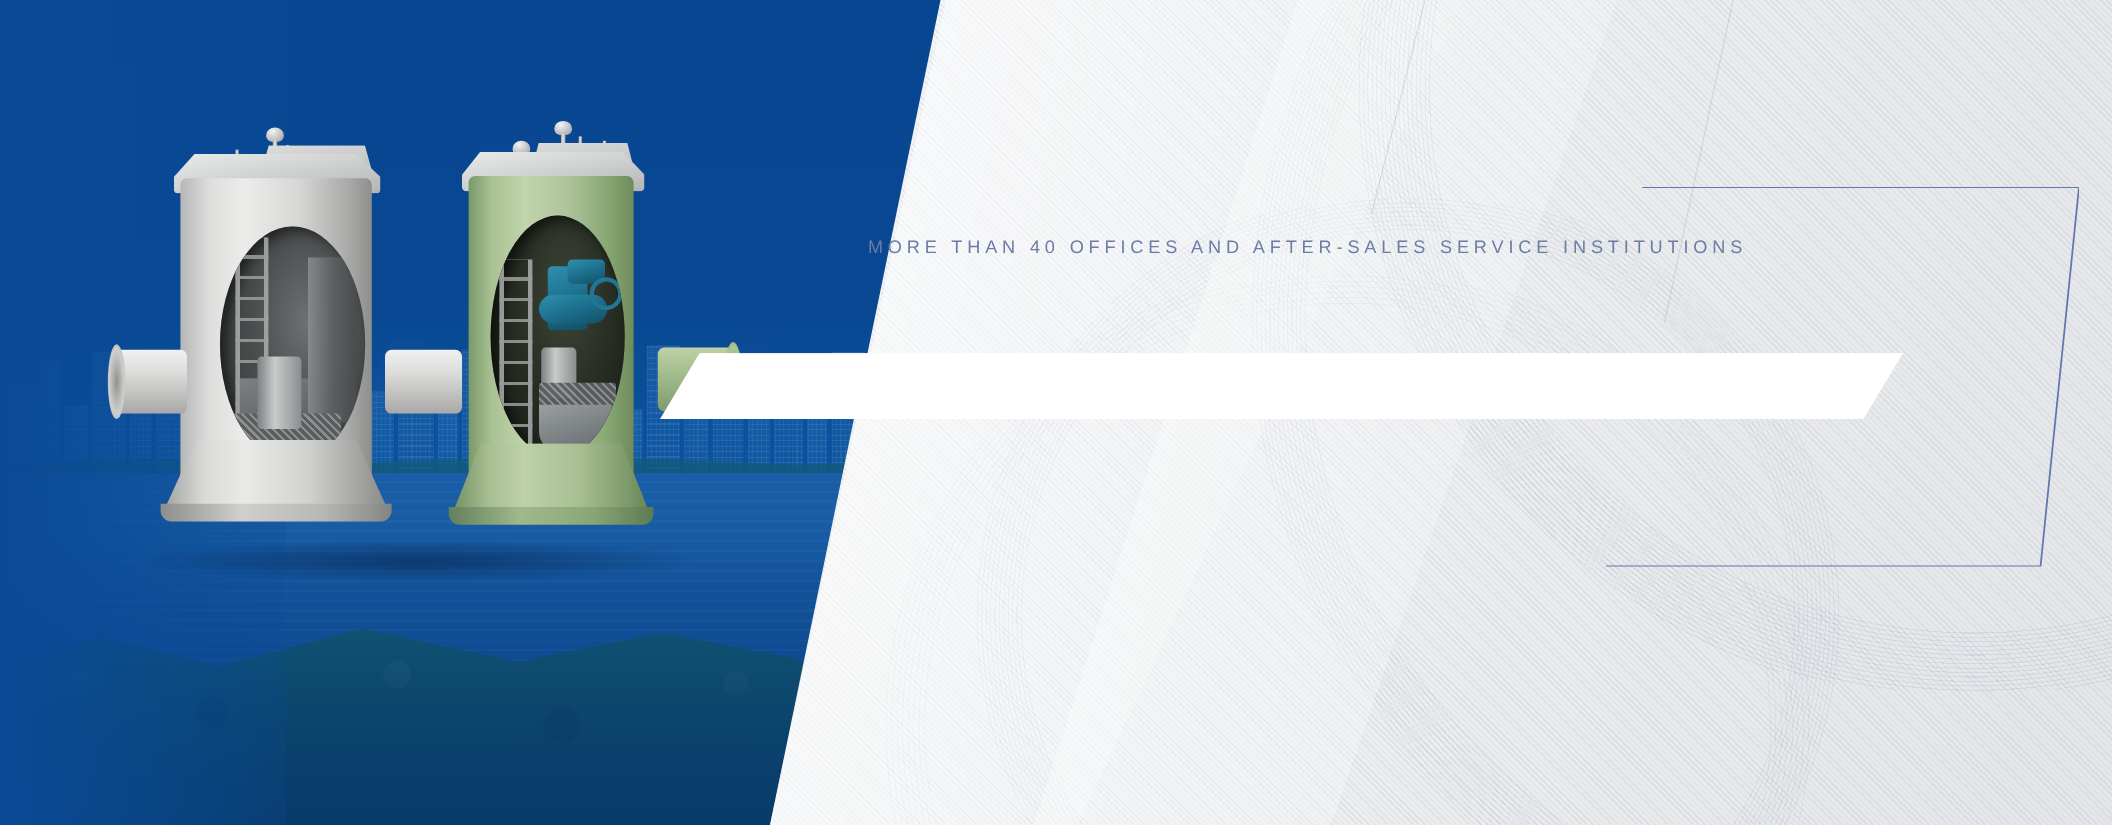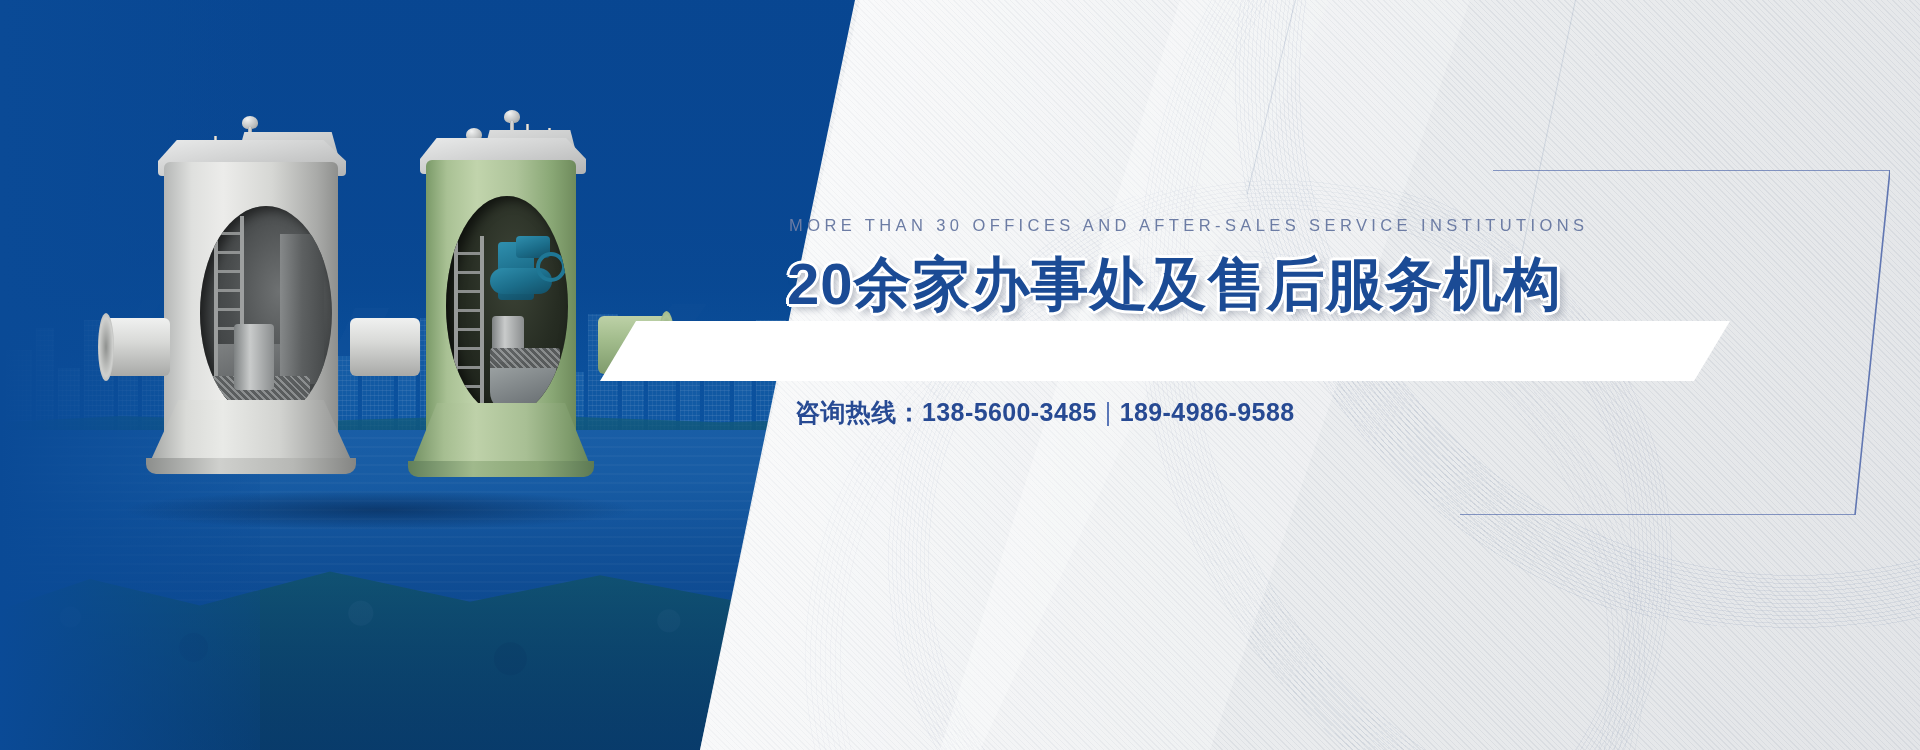--- a/index.html
+++ b/index.html
@@ -448,23 +448,19 @@
       <div class="wheel" style="left:90px; top:56px;"></div>
       <div class="pump-cyl" style="left:46px; bottom:54px; width:32px; height:46px;"></div>
       <div class="grate" style="left:44px; bottom:46px; width:70px; height:22px;"></div>
       <div class="internal-box" style="left:44px; bottom:4px; width:66px; height:44px; border-radius:0 0 20px 20px; background:linear-gradient(160deg,#9aa0a1,#60666a);"></div>
     </div>
     <div class="nozzle nozzle-r"></div>
     <div class="flare"></div>
     <div class="base"></div>
   </div>
 
-  <div class="eyebrow">MORE THAN 30 OFFICES AND AFTER-SALES SERVICE INSTITUTIONS</div>
-
-  <h1 class="headline">20余家办事处及售后服务机构</h1>
+  <div class="eyebrow">MORE THAN 40 OFFICES AND AFTER-SALES SERVICE INSTITUTIONS</div>
+
 
   <div class="ribbon"></div>
 
-  <div class="hotline">
-    <span>咨询热线：</span><span>138-5600-3485</span><span class="sep">|</span><span>189-4986-9588</span>
-  </div>
 
 </div>
 
 </body></html>

